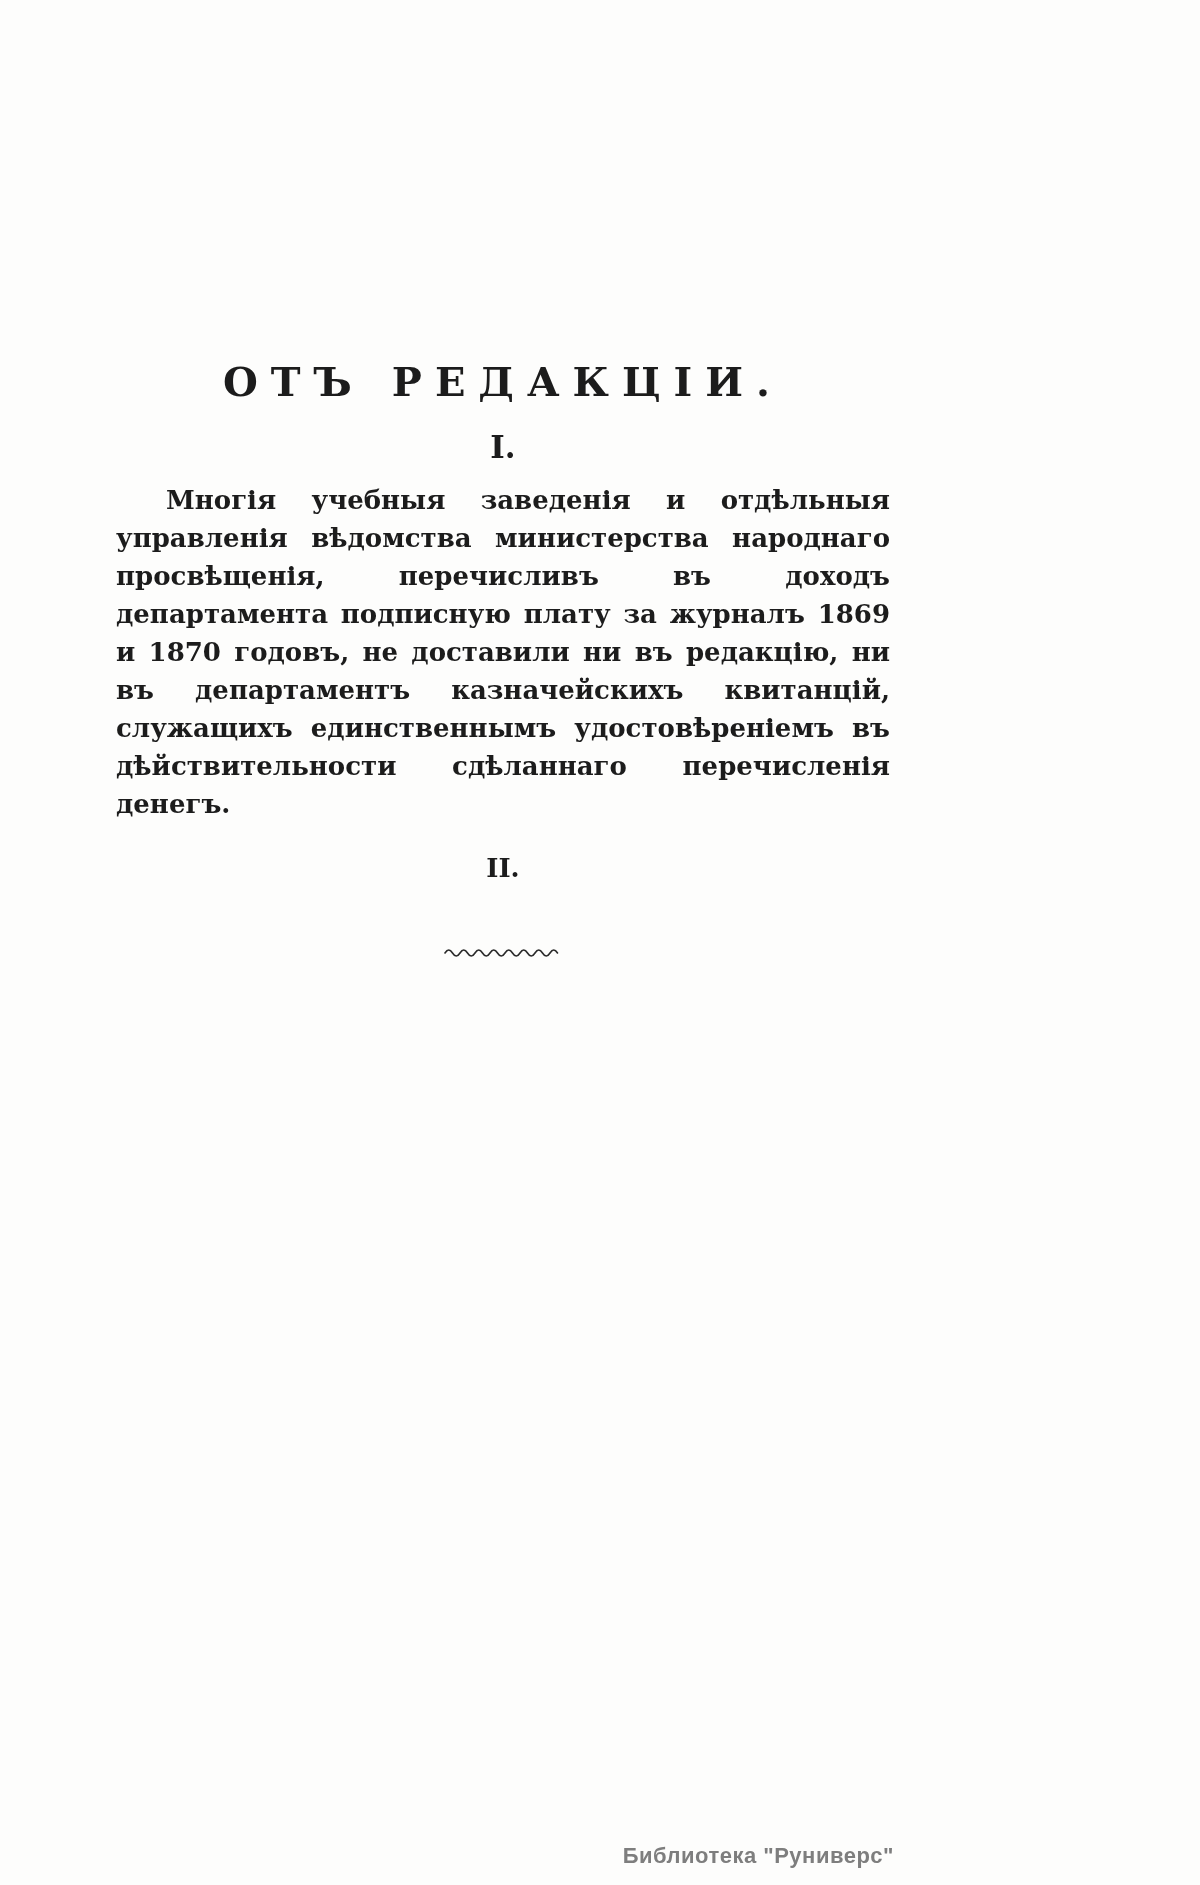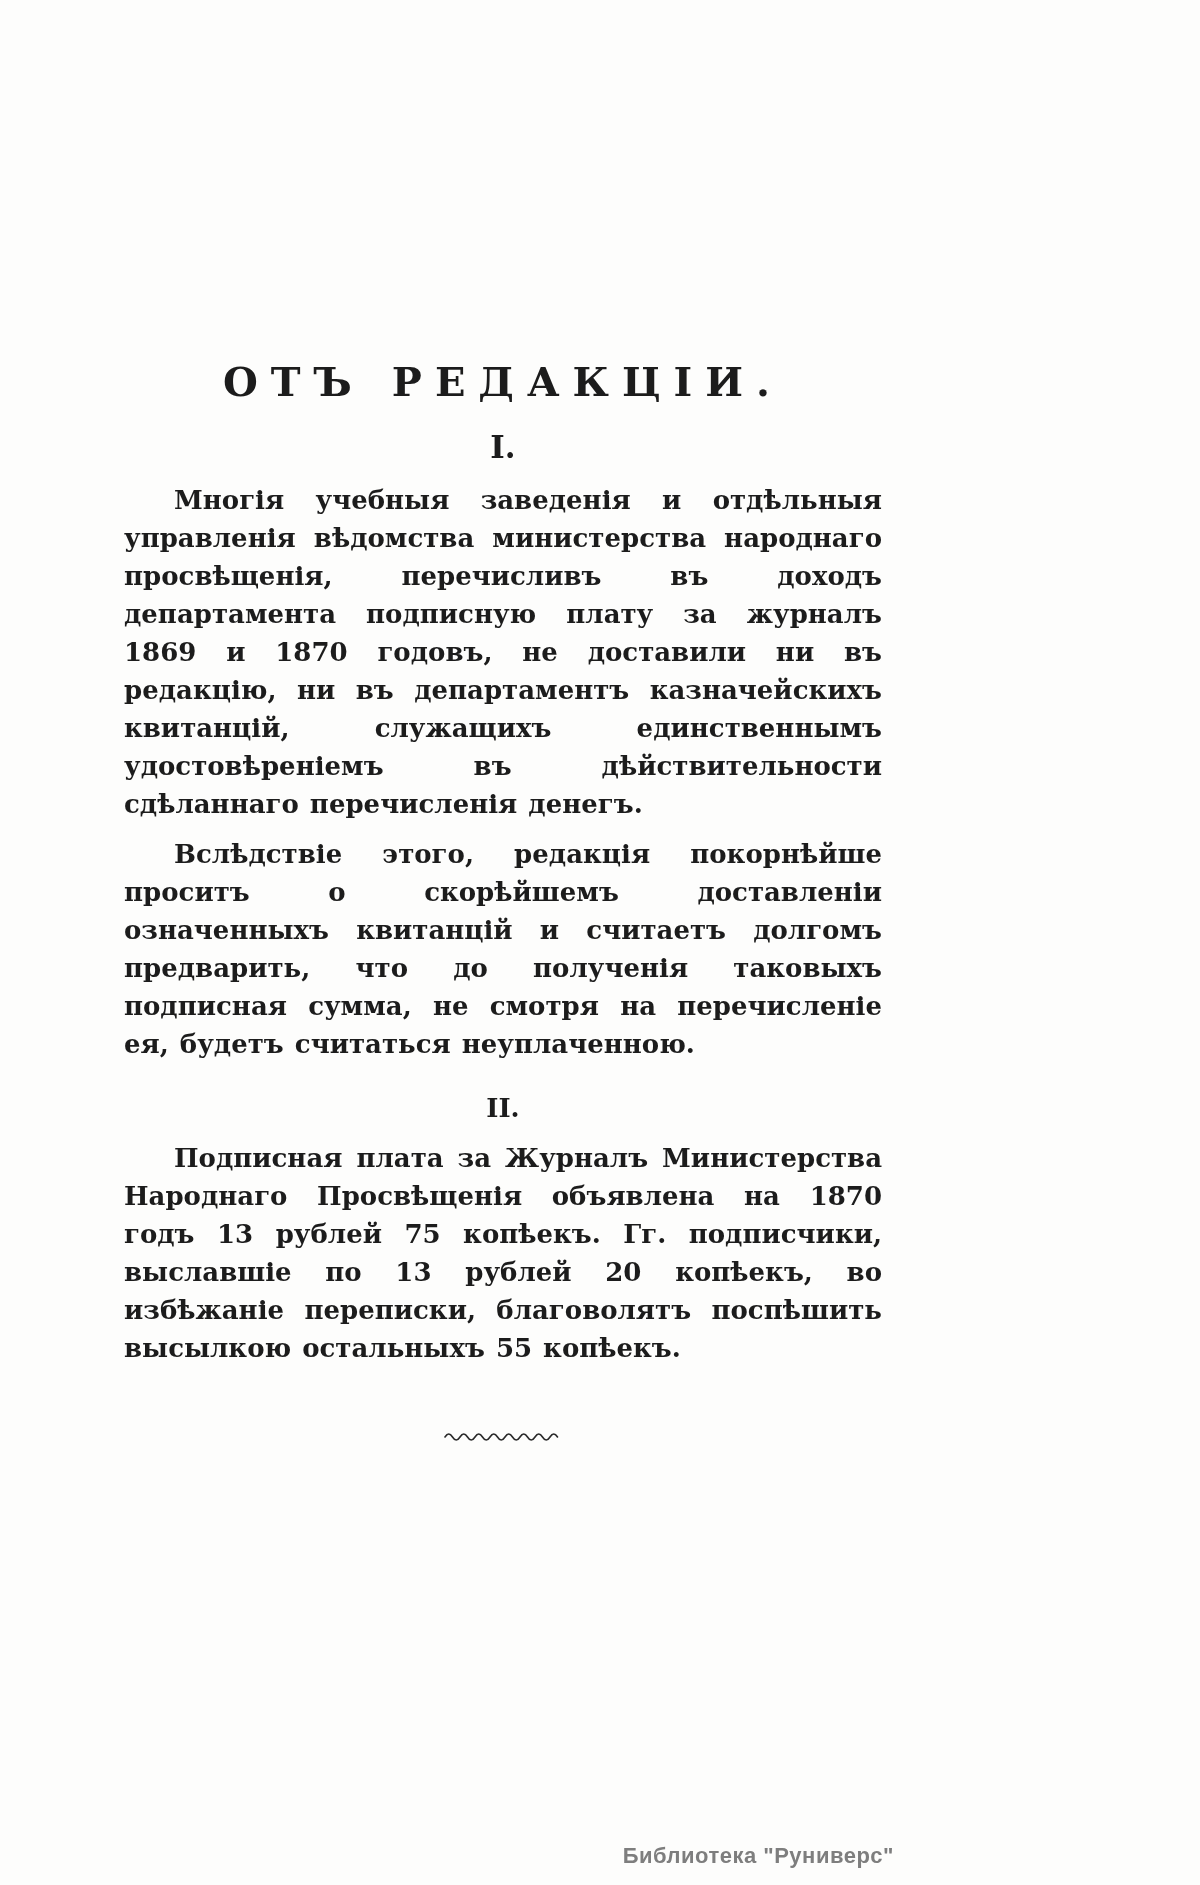--- a/index.html
+++ b/index.html
@@ -34,21 +34,21 @@
     margin: 0 0 16px 0;
     text-align: center;
     font-size: 31px;
     font-weight: 700;
   }
   .section-heading.second {
     margin-top: 30px;
     font-size: 26px;
   }
   .para {
-    margin: 12px;
+    margin: 4px;
     font-size: 26px;
     font-weight: 700;
     line-height: 38px;
     text-align: justify;
     text-indent: 50px;
     word-spacing: 2px;
   }
   .divider {
     margin-top: 58px;
     text-align: center;
@@ -74,25 +74,23 @@
 <div class="page">
 
   <div class="text-block">
 
     <h1 class="doc-title">ОТЪ РЕДАКЦІИ.</h1>
 
     <h2 class="section-heading">I.</h2>
 
     <p class="para">Многія учебныя заведенія и отдѣльныя управленія вѣдомства министерства народнаго просвѣщенія, перечисливъ въ доходъ департамента подписную плату за журналъ 1869 и 1870 годовъ, не доставили ни въ редакцію, ни въ департаментъ казначейскихъ квитанцій, служащихъ единственнымъ удостовѣреніемъ въ дѣйствительности сдѣланнаго перечисленія денегъ.</p>
 
-    <p class="para">Вслѣдствіе этого, редакція покорнѣйше проситъ о скорѣйшемъ доставленіи означенныхъ квитанцій и считаетъ долгомъ предварить, что до полученія таковыхъ подписная сумма, не смотря на перечисленіе ея, будетъ считаться неуплаченною.</p>
 
     <h2 class="section-heading second">II.</h2>
 
-    <p class="para">Подписная плата за Журналъ Министерства Народнаго Просвѣщенія объявлена на 1870 годъ 13 рублей 75 копѣекъ. Гг. подписчики, выславшіе по 13 рублей 20 копѣекъ, во избѣжаніе переписки, благоволятъ поспѣшить высылкою остальныхъ 55 копѣекъ.</p>
 
     <div class="divider">
       <span>
         <svg width="120" height="14" viewBox="0 0 120 14">
           <path d="M2 8 q 3.75 -6 7.5 0 t 7.5 0 t 7.5 0 t 7.5 0 t 7.5 0 t 7.5 0 t 7.5 0 t 7.5 0 t 7.5 0 t 7.5 0 t 7.5 0 t 7.5 0 t 7.5 0 t 7.5 0 t 7.5 0" fill="none" stroke="#2a2a2a" stroke-width="1.6" stroke-linecap="round"></path>
         </svg>
       </span>
     </div>
 
   </div>

